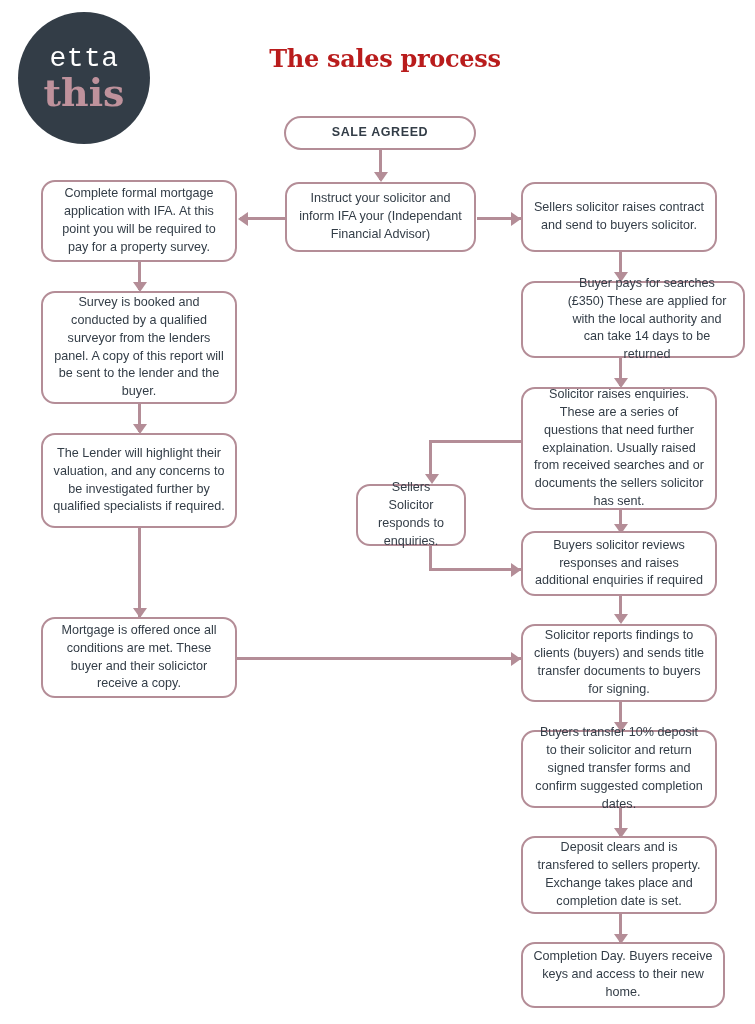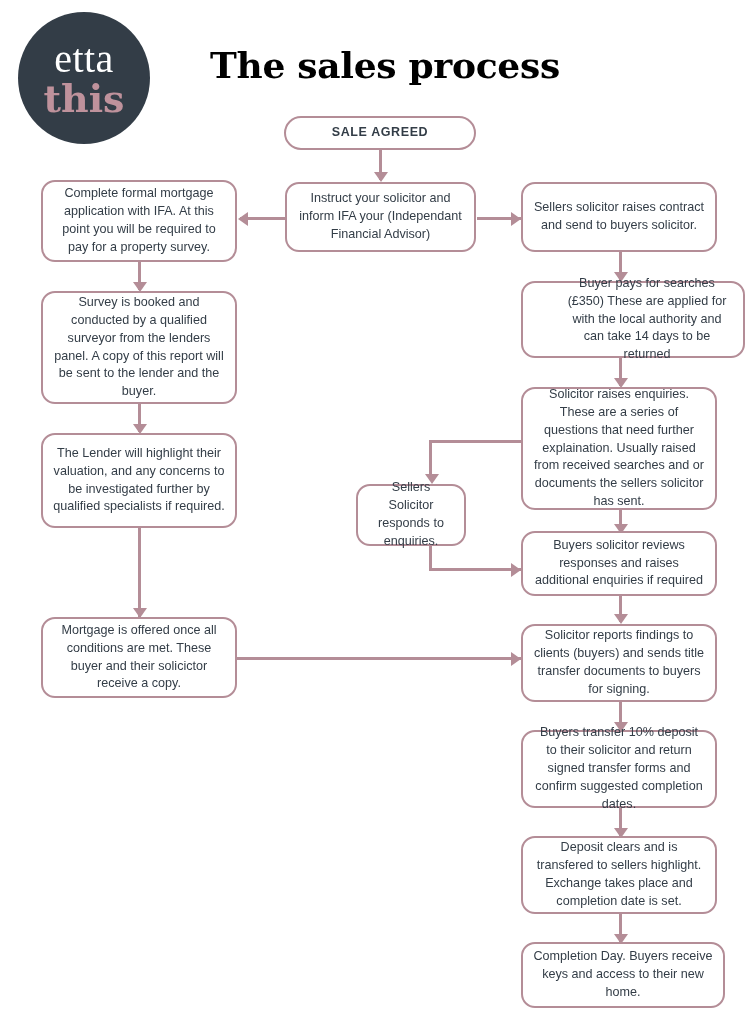--- a/index.html
+++ b/index.html
@@ -21,44 +21,44 @@
     width: 132px; height: 132px;
     border-radius: 50%;
     background: #333d47;
     display: flex;
     flex-direction: column;
     align-items: center;
     justify-content: center;
     line-height: 1;
   }
   #logo .logo-etta {
-    font-family: Liberation Serif, serif;
-    font-size: 40px;
+    font-family: Liberation Mono, monospace;
+    font-size: 28px;
     color: #ffffff;
     letter-spacing: 0.5px;
     margin-bottom: 1px;
   }
   #logo .logo-james {
     font-family: "DejaVu Serif", "Liberation Serif", serif;
     font-weight: bold;
     font-size: 38px;
     color: #bf929c;
     letter-spacing: 0px;
   }
 
   
   #page-title {
     position: absolute;
     left: 205px; top: 44px;
     width: 360px;
     text-align: center;
     font-family: "DejaVu Serif", "Liberation Serif", serif;
     font-weight: bold;
-    font-size: 36px;
-    color: #000000;
+    font-size: 24px;
+    color: #b91c1c;
     letter-spacing: -0.3px;
   }
 
   
   .node {
     position: absolute;
     border: 2px solid #b48d97;
     border-radius: 14px;
     background: #ffffff;
     color: #333d47;
@@ -215,18 +215,18 @@
 
 <div class="node" style="left:521px; top:624px; width:196px; height:78px;">
   <span class="node-text">Solicitor reports findings to clients (buyers) and sends title transfer documents to buyers for signing.</span>
 </div>
 
 <div class="node" style="left:521px; top:730px; width:196px; height:78px;">
   <span class="node-text">Buyers transfer 10% deposit to their solicitor and return signed transfer forms and confirm suggested completion dates.</span>
 </div>
 
 <div class="node" style="left:521px; top:836px; width:196px; height:78px;">
-  <span class="node-text">Deposit clears and is transfered to sellers highlight. Exchange takes place and completion date is set.</span>
+  <span class="node-text">Deposit clears and is transfered to sellers property. Exchange takes place and completion date is set.</span>
 </div>
 
 <div class="node" style="left:521px; top:942px; width:204px; height:66px;">
   <span class="node-text">Completion Day. Buyers receive keys and access to their new home.</span>
 </div>
 
 </body></html>

